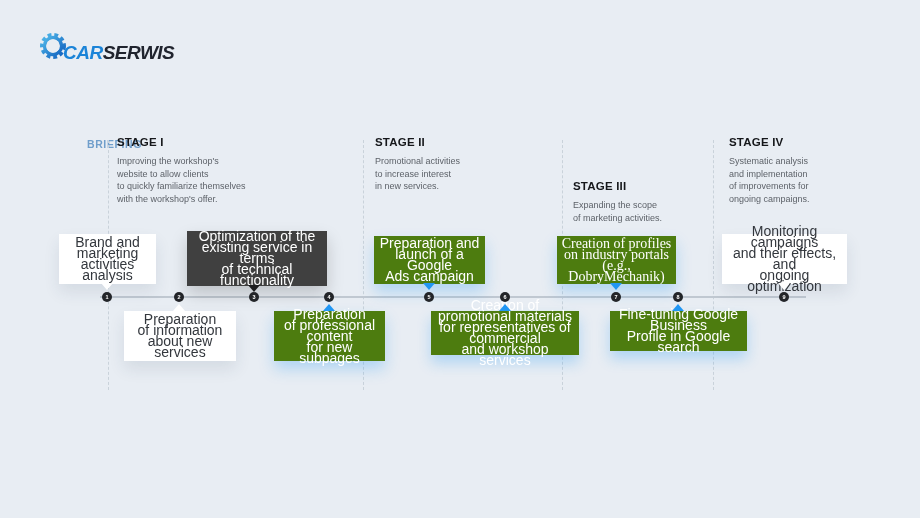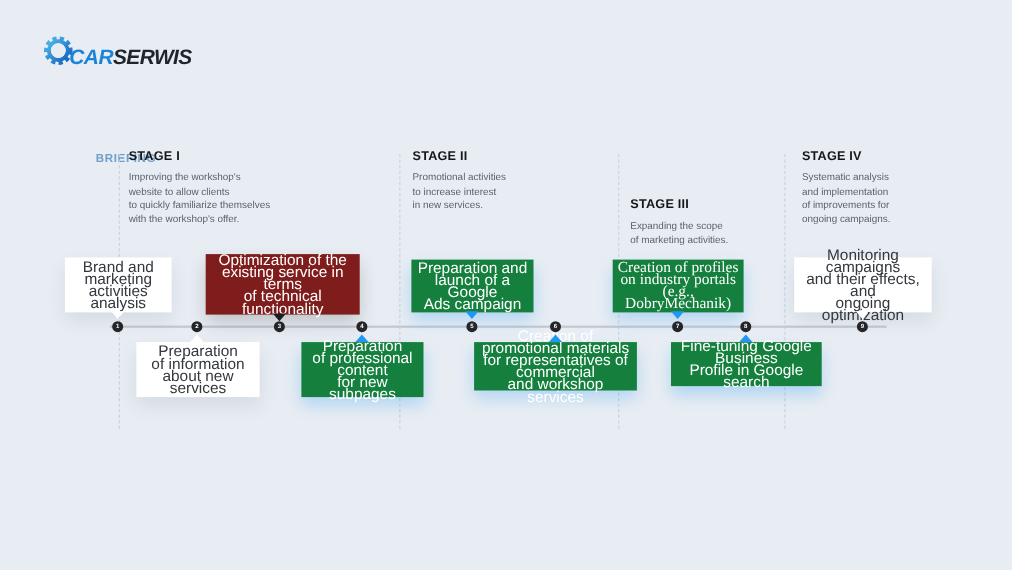--- a/index.html
+++ b/index.html
@@ -50,22 +50,22 @@
   }
 
   
   .card{
     position:absolute;border-radius:0;
     display:flex;align-items:center;justify-content:center;
     text-align:center;font-size:14px;line-height:11px;
     white-space:pre-line;padding:2px 4px;box-sizing:border-box;
   }
   .card.white{background:#ffffff;color:#33373d;box-shadow:0 8px 16px rgba(40,60,90,0.10);}
-  .card.black{background:#7f1d1d;color:#ffffff;box-shadow:0 8px 16px rgba(0,0,0,0.18);}
-  .card.blue{background:#15803d;color:#ffffff;box-shadow:0 8px 14px rgba(33,150,243,0.28);}
+  .card.black{background:#404040;color:#ffffff;box-shadow:0 8px 16px rgba(0,0,0,0.18);}
+  .card.blue{background:#4d7c0f;color:#ffffff;box-shadow:0 8px 14px rgba(33,150,243,0.28);}
   .pointer{position:absolute;width:0;height:0;border-left:6px solid transparent;border-right:6px solid transparent;}
   .pointer.down.white-p{border-top:7px solid #ffffff;}
   .pointer.down.black-p{border-top:7px solid #1d1d1f;}
   .pointer.down.blue-p{border-top:7px solid #2196f3;}
   .pointer.up.white-p{border-bottom:7px solid #ffffff;}
   .pointer.up.blue-p{border-bottom:7px solid #2196f3;}
 </style>
 </head>
 <body>
 

